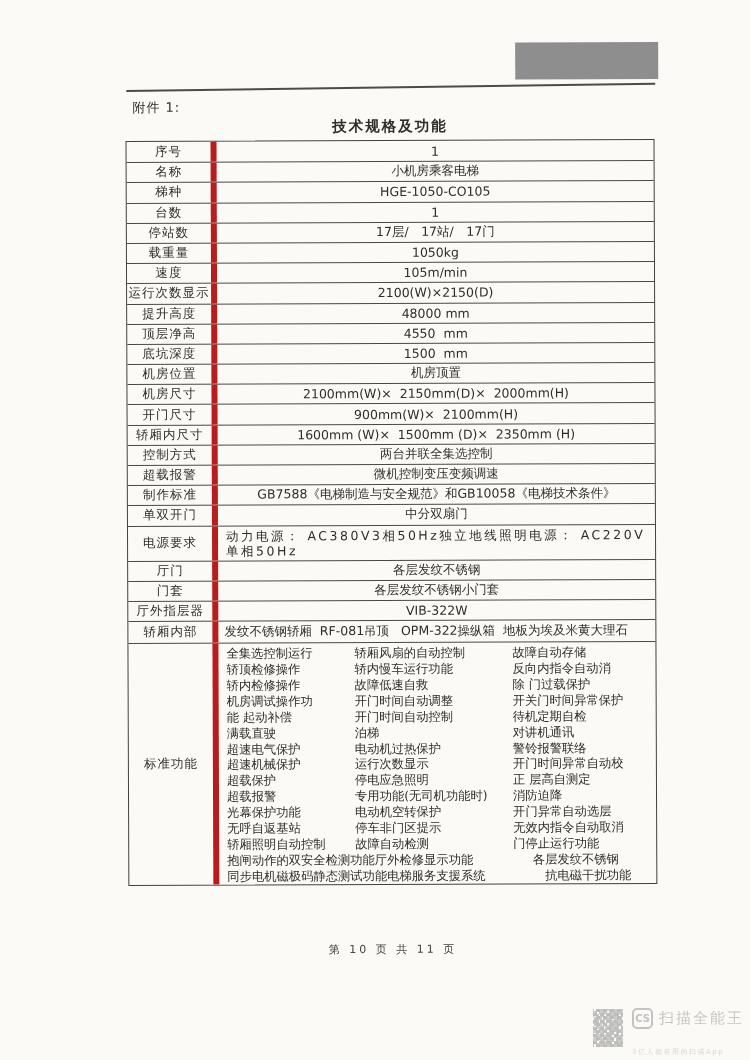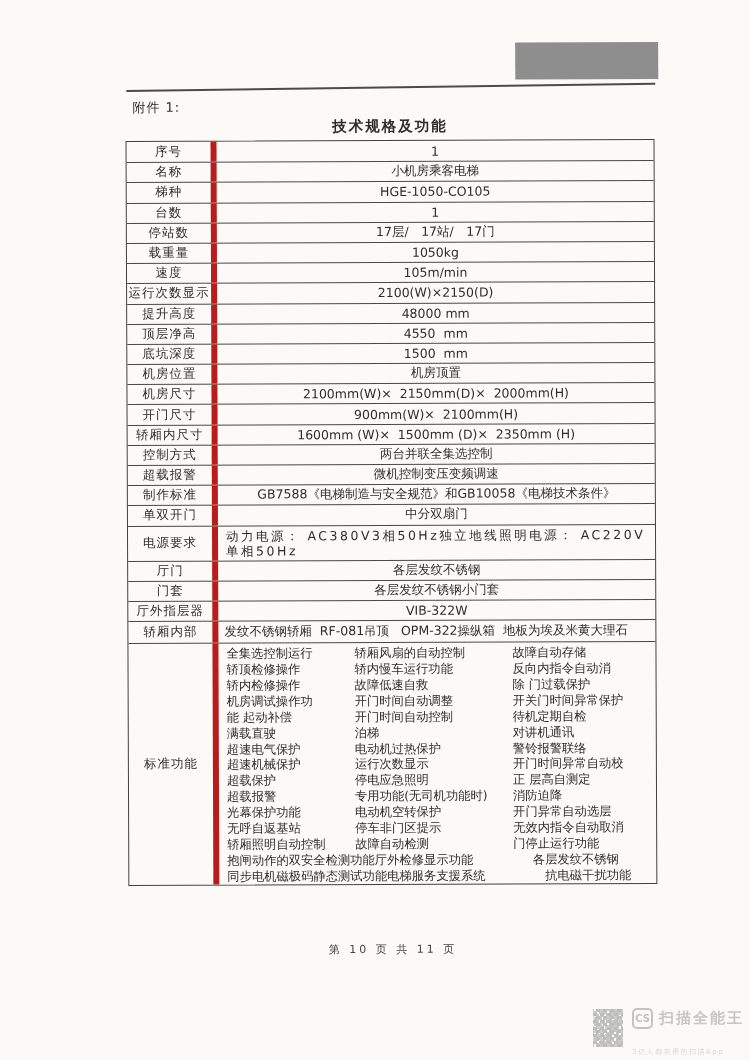--- a/index.html
+++ b/index.html
@@ -55,21 +55,21 @@
       repeating-conic-gradient(#c4c4c2 0% 25%, transparent 0% 50%) 3px 2px/9px 9px,
       repeating-conic-gradient(#bdbdbb 0% 25%, transparent 0% 50%) 1px 5px/5px 6px;
   }
   .wm-right { margin-left:9px; display:flex; flex-direction:column; }
   .wm-top { display:flex; align-items:center; height:22px; margin-top:3px; }
   .cs-logo {
     width:21px; height:21px; border:2px solid #c3c3c1; border-radius:5px;
     color:#c3c3c1; font-size:10px; font-weight:bold;
     display:flex; align-items:center; justify-content:center; letter-spacing:0;
   }
-  .wm-name { margin-left:6px; font-size:15px; font-weight:bold; color:#c6c6c3; letter-spacing:2px; white-space:nowrap; }
+  .wm-name { margin-left:6px; font-size:15px; font-weight:normal; color:#c6c6c3; letter-spacing:2px; white-space:nowrap; }
   .wm-tag { margin-top:18px; font-size:7px; color:#d7d7d4; letter-spacing:1.5px; white-space:nowrap; }
 </style>
 </head>
 <body>
 
 <div class="sheet">
 
   <div class="redact"></div>
   <div class="top-rule"></div>
 

